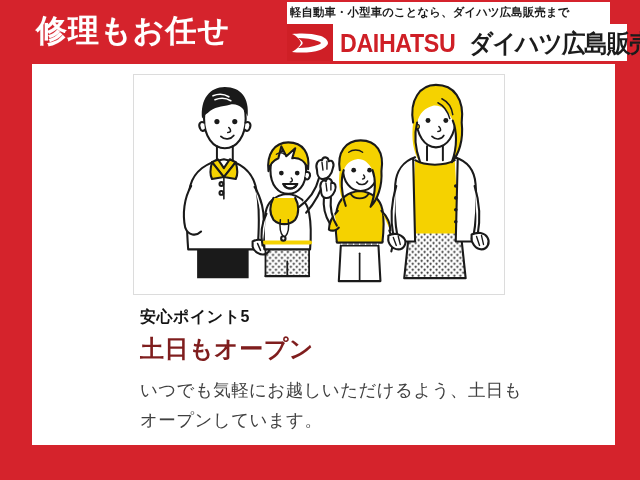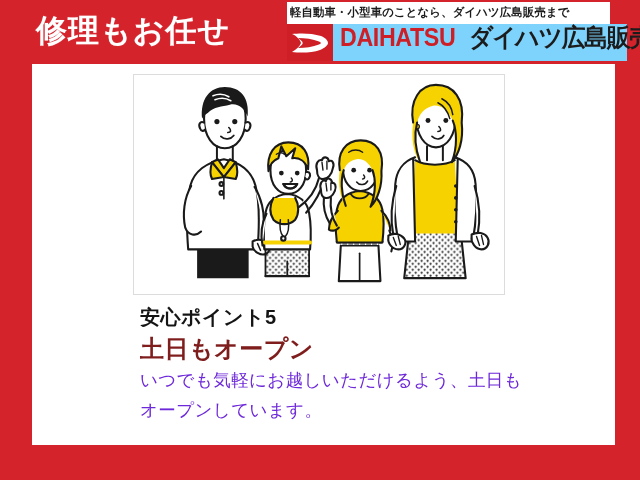--- a/index.html
+++ b/index.html
@@ -70,23 +70,23 @@
     transform-origin: left center;
   }
 
   
   #logo-band {
     position: absolute;
     left: 287px;
     top: 24px;
     width: 340px;
     height: 37px;
-    background: #7dd3fc;
+    background: #ffffff;
     display: flex;
-    align-items: flex-start;
+    align-items: center;
   }
   #logo-emblem {
     width: 46px;
     height: 37px;
     background: #cf1f26;
     flex: 0 0 auto;
     display: flex;
     align-items: center;
     justify-content: center;
   }
@@ -146,40 +146,40 @@
   }
 
   
   #text-block {
     position: absolute;
     left: 108px;
     top: 242px;
     width: 420px;
   }
   #eyebrow {
-    font-size: 20px;
+    font-size: 16px;
     font-weight: bold;
     color: #141414;
     letter-spacing: 0.5px;
     line-height: 22px;
     white-space: nowrap;
   }
   #subheadline {
     margin-top: 6px;
     font-size: 24px;
     font-weight: bold;
     color: #7f1d1d;
     letter-spacing: 0.5px;
     line-height: 30px;
     white-space: nowrap;
   }
   #body-copy {
-    margin-top: 1px;
+    margin-top: 11px;
     font-size: 17.5px;
-    color: #6d28d9;
+    color: #404040;
     line-height: 30px;
     letter-spacing: 0.4px;
     width: 390px;
   }
 </style>
 </head>
 <body>
 
 <div id="ad-frame">
 

